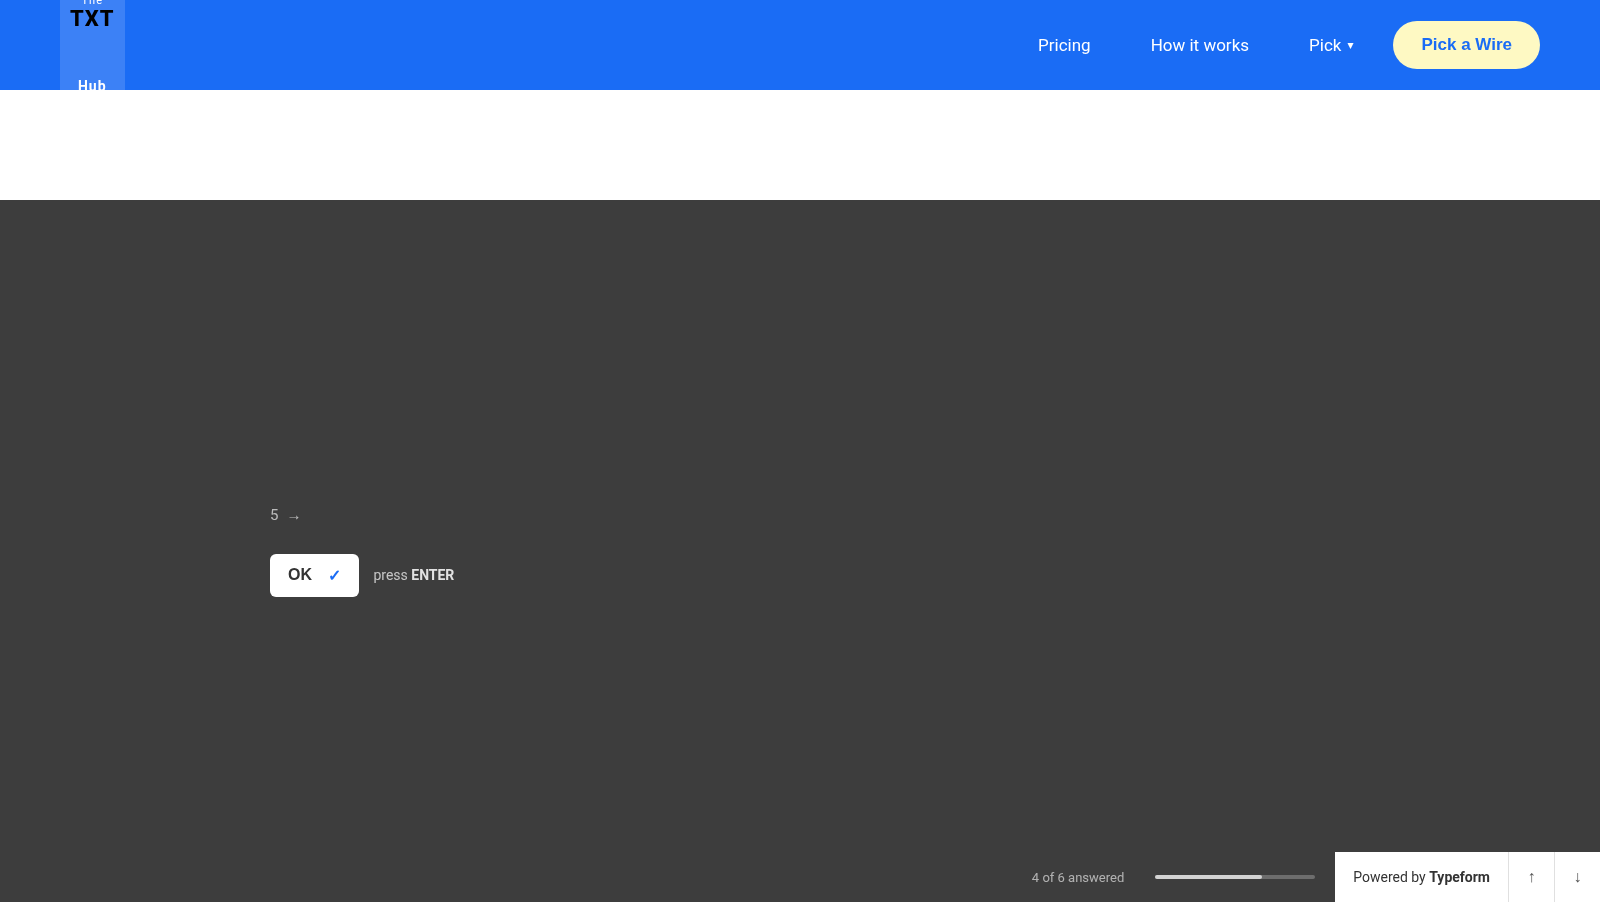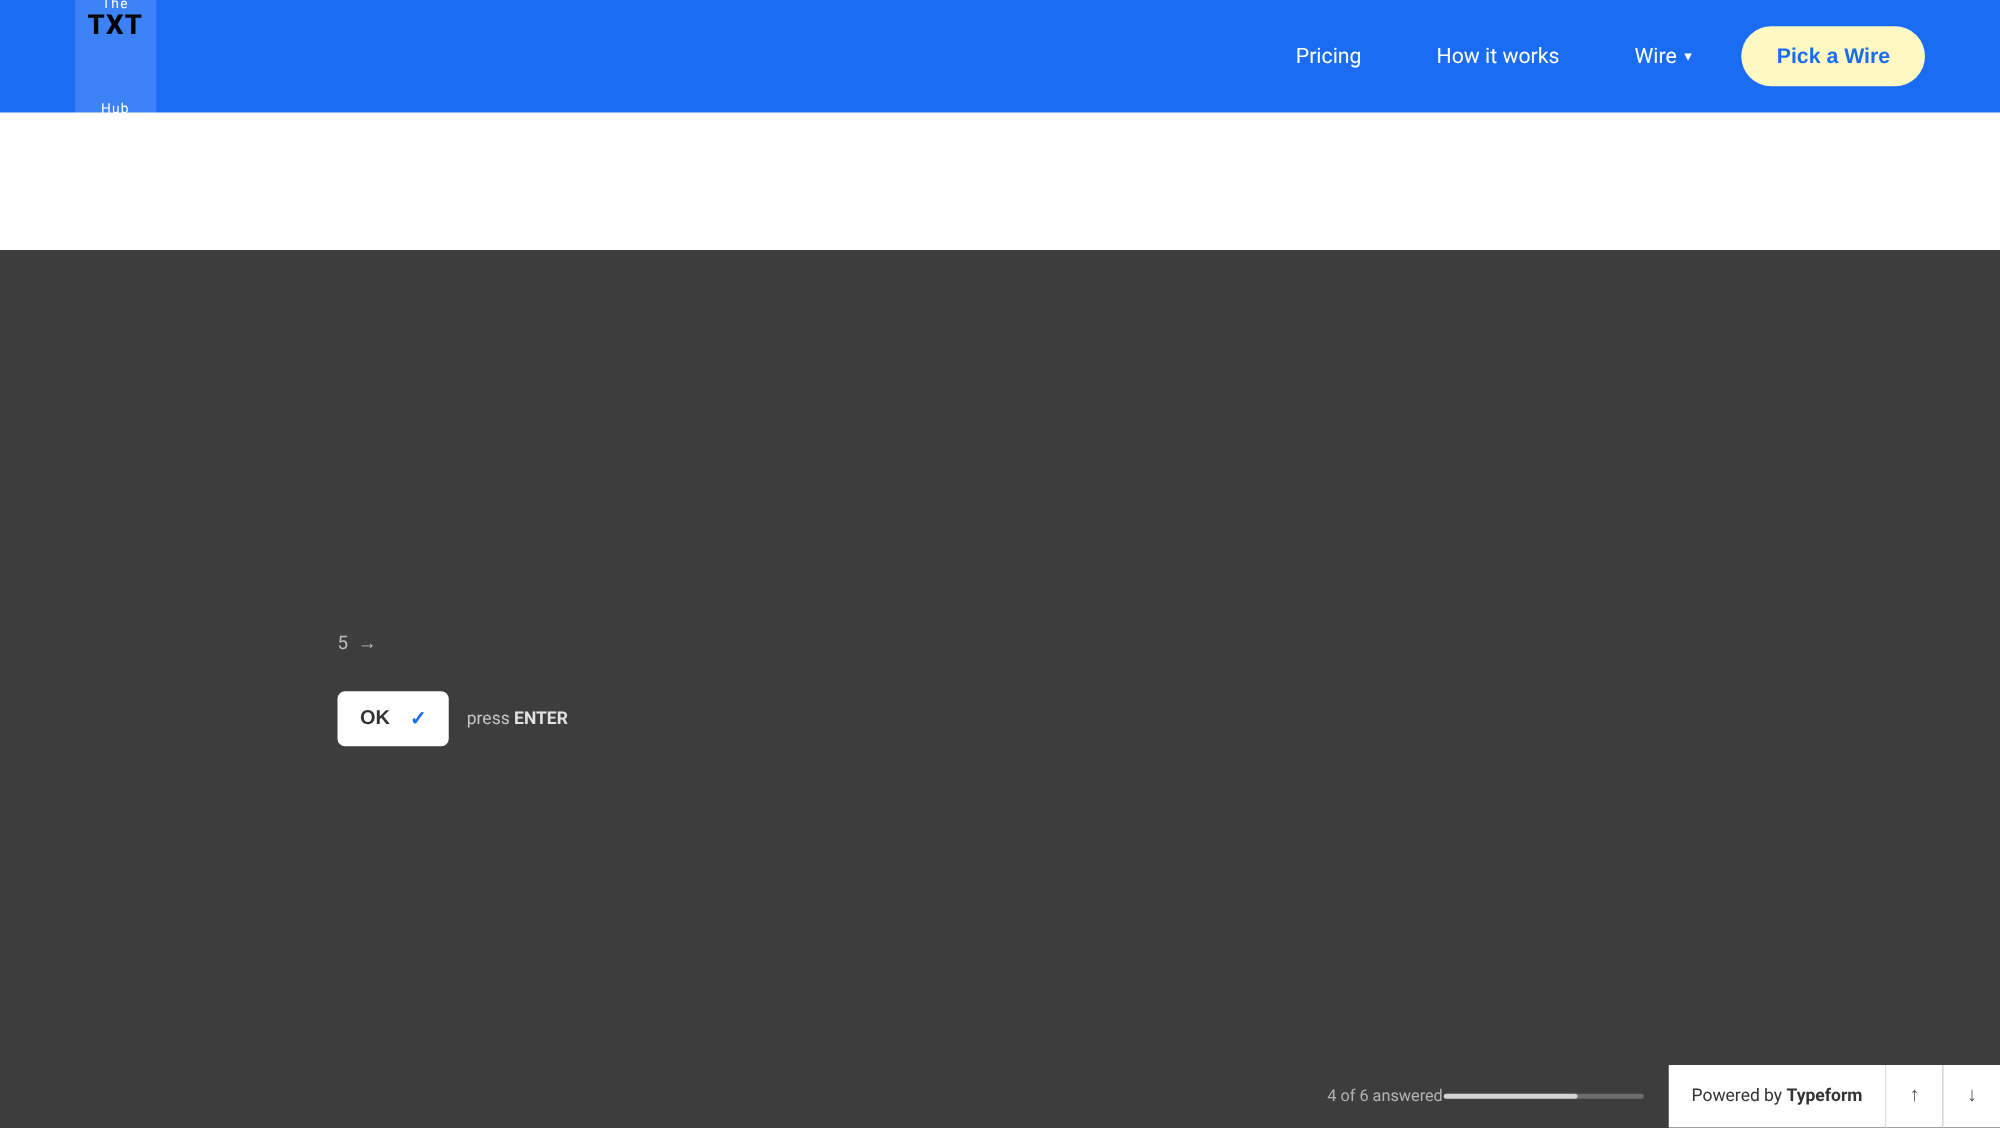--- a/index.html
+++ b/index.html
@@ -51,22 +51,22 @@
 
     .logo-txt {
       color: #000000;
       font-size: 22px;
       font-weight: 800;
       letter-spacing: 1px;
     }
 
     .logo-hub {
       color: white;
-      font-size: 11px;
-      font-weight: 400;
+      font-size: 14px;
+      font-weight: 700;
       letter-spacing: 1px;
       margin-top: 48px;
     }
 
     .nav-links {
       display: flex;
       align-items: center;
       gap: 60px;
       margin-left: auto;
       margin-right: 40px;
@@ -222,21 +222,21 @@
     .progress-area {
       display: flex;
       align-items: center;
       margin-right: 0;
       padding: 0 20px;
     }
 
     .progress-text {
       color: rgba(255,255,255,0.6);
       font-size: 13px;
-      margin-right: 1px;
+      margin-right: 31px;
     }
 
     .progress-bar-container {
       width: 160px;
       height: 4px;
       background-color: rgba(255,255,255,0.25);
       border-radius: 2px;
     }
 
     .progress-bar-fill {
@@ -292,21 +292,21 @@
       <span class="logo-the">The</span>
       <span class="logo-txt">TXT</span>
       <span class="logo-hub">Hub</span>
     </div>
   </div>
 
   <div class="nav-links">
     <a class="nav-link">Pricing</a>
     <a class="nav-link">How it works</a>
     <a class="nav-link nav-link-wires">
-      <span>Wire</span>
+      <span>Pick</span>
       <span class="dropdown-caret">▾</span>
     </a>
   </div>
 
   <button class="pick-wire-btn">Pick a Wire</button>
 </nav>
 
 <div class="white-strip"></div>
 
 <div class="main-section">

